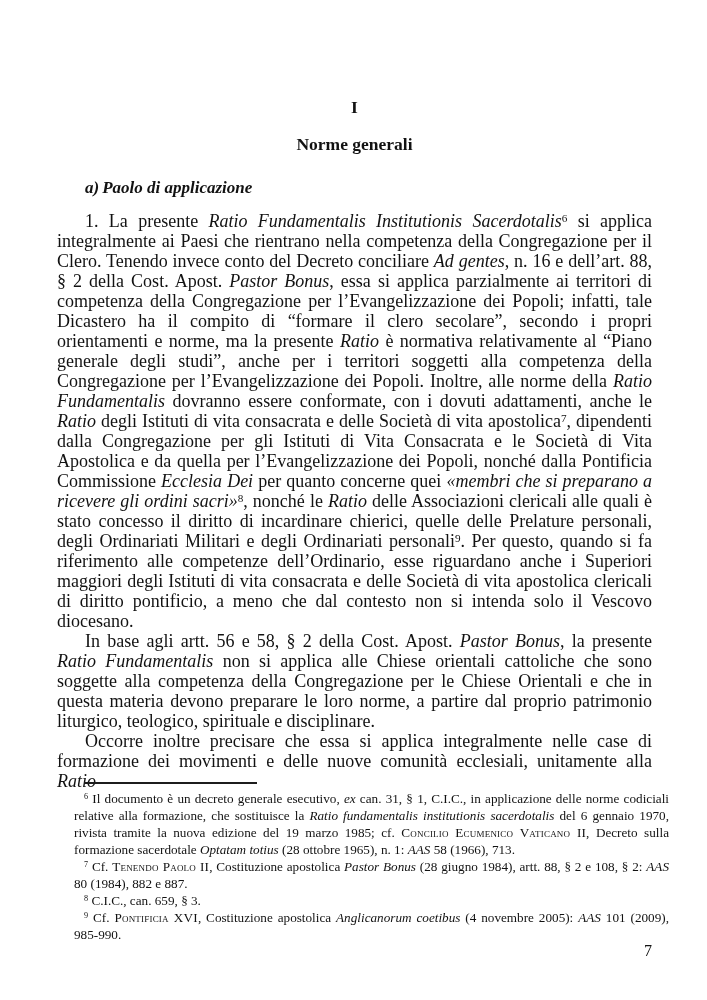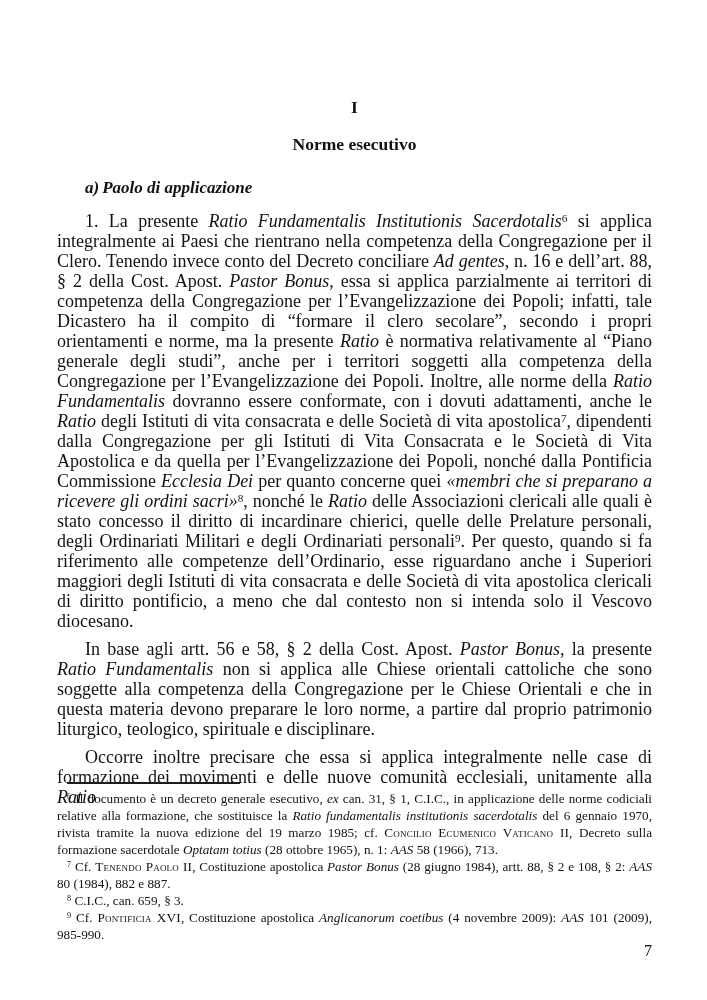--- a/index.html
+++ b/index.html
@@ -20,22 +20,22 @@
     text-align:center;font-weight:700;font-size:17.5px;line-height:20px;margin:17px 0 0 0;
   }
   .section-heading{
     font-weight:700;font-style:italic;font-size:17px;line-height:20px;
     margin:24px 0 13px 0;padding-left:28px;
   }
   .sec-prefix{margin-right:3px;}
   .para{
     font-size:18px;line-height:20px;text-align:justify;text-indent:28px;margin:0;
   }
-  .para + .para{margin-top:8px;}
-  .footnotes{position:absolute;left:57px;top:782px;width:595px;}
+  .para + .para{margin-top:0;}
+  .footnotes{position:absolute;left:74px;top:782px;width:595px;}
   .fn-separator{
     width:173px;margin-left:10px;margin-bottom:6px;
     border-top:2px solid #1c1c1c;height:0;
   }
   .footnote{
     font-size:13.2px;line-height:17px;text-align:justify;text-indent:10px;margin:0;
   }
   .i{font-style:italic;}
   .sup{
     font-size:62%;line-height:0;position:relative;top:-0.45em;vertical-align:baseline;
@@ -44,21 +44,21 @@
   .page-number{
     position:absolute;top:941px;right:55px;font-size:16px;line-height:20px;
   }
 </style>
 </head>
 <body>
 
 <div class="page">
   <div class="content">
     <div class="chapter-number">I</div>
-    <div class="chapter-title">Norme esecutivo</div>
+    <div class="chapter-title">Norme generali</div>
     <div class="section-heading">
       <span class="sec-prefix">a)</span><span class="sec-text">Paolo di applicazione</span>
     </div>
     <div class="body-text">
 
         <p class="para"><span>1. La presente </span><span class="i">Ratio Fundamentalis Institutionis Sacerdotalis</span><span class="sup">6</span><span> si applica integralmente ai Paesi che rientrano nella competenza della Congregazione per il Clero. Tenendo invece conto del Decreto conciliare </span><span class="i">Ad gentes</span><span>, n. 16 e dell’art. 88, § 2 della Cost. Apost. </span><span class="i">Pastor Bonus</span><span>, essa si applica parzialmente ai territori di competenza della Congregazione per l’Evangelizzazione dei Popoli; infatti, tale Dicastero ha il compito di “formare il clero secolare”, secondo i propri orientamenti e norme, ma la presente </span><span class="i">Ratio</span><span> è normativa relativamente al “Piano generale degli studi”, anche per i territori soggetti alla competenza della Congregazione per l’Evangelizzazione dei Popoli. Inoltre, alle norme della </span><span class="i">Ratio Fundamentalis</span><span> dovranno essere conformate, con i dovuti adattamenti, anche le </span><span class="i">Ratio</span><span> degli Istituti di vita consacrata e delle Società di vita apostolica</span><span class="sup">7</span><span>, dipendenti dalla Congregazione per gli Istituti di Vita Consacrata e le Società di Vita Apostolica e da quella per l’Evangelizzazione dei Popoli, nonché dalla Pontificia Commissione </span><span class="i">Ecclesia Dei</span><span> per quanto concerne quei </span><span class="i">«membri che si preparano a ricevere gli ordini sacri»</span><span class="sup">8</span><span>, nonché le </span><span class="i">Ratio</span><span> delle Associazioni clericali alle quali è stato concesso il diritto di incardinare chierici, quelle delle Prelature personali, degli Ordinariati Militari e degli Ordinariati personali</span><span class="sup">9</span><span>. Per questo, quando si fa riferimento alle competenze dell’Ordinario, esse riguardano anche i Superiori maggiori degli Istituti di vita consacrata e delle Società di vita apostolica clericali di diritto pontificio, a meno che dal contesto non si intenda solo il Vescovo diocesano.</span></p>
 
         <p class="para"><span>In base agli artt. 56 e 58, § 2 della Cost. Apost. </span><span class="i">Pastor Bonus</span><span>, la presente </span><span class="i">Ratio Fundamentalis</span><span> non si applica alle Chiese orientali cattoliche che sono soggette alla competenza della Congregazione per le Chiese Orientali e che in questa materia devono preparare le loro norme, a partire dal proprio patrimonio liturgico, teologico, spirituale e disciplinare.</span></p>
 
         <p class="para"><span>Occorre inoltre precisare che essa si applica integralmente nelle case di formazione dei movimenti e delle nuove comunità ecclesiali, unitamente alla </span><span class="i">Ratio</span></p>
@@ -68,18 +68,18 @@
   <div class="footnotes">
     <div class="fn-separator"></div>
     <div>
 
         <p class="footnote"><span class="sup">6</span><span> Il documento è un decreto generale esecutivo, </span><span class="i">ex</span><span> can. 31, § 1, C.I.C., in applicazione delle norme codiciali relative alla formazione, che sostituisce la </span><span class="i">Ratio fundamentalis institutionis sacerdotalis</span><span> del 6 gennaio 1970, rivista tramite la nuova edizione del 19 marzo 1985; cf. </span><span class="sc">Concilio Ecumenico Vaticano II</span><span>, Decreto sulla formazione sacerdotale </span><span class="i">Optatam totius</span><span> (28 ottobre 1965), n. 1: </span><span class="i">AAS</span><span> 58 (1966), 713.</span></p>
 
         <p class="footnote"><span class="sup">7</span><span> Cf. </span><span class="sc">Tenendo Paolo II</span><span>, Costituzione apostolica </span><span class="i">Pastor Bonus</span><span> (28 giugno 1984), artt. 88, § 2 e 108, § 2: </span><span class="i">AAS</span><span> 80 (1984), 882 e 887.</span></p>
 
         <p class="footnote"><span class="sup">8</span><span> C.I.C., can. 659, § 3.</span></p>
 
-        <p class="footnote"><span class="sup">9</span><span> Cf. </span><span class="sc">Pontificia XVI</span><span>, Costituzione apostolica </span><span class="i">Anglicanorum coetibus</span><span> (4 novembre 2009): </span><span class="i">AAS</span><span> 101 (2009), 985-990.</span></p>
+        <p class="footnote"><span class="sup">9</span><span> Cf. </span><span class="sc">Pontificia XVI</span><span>, Costituzione apostolica </span><span class="i">Anglicanorum coetibus</span><span> (4 novembre 2005): </span><span class="i">AAS</span><span> 101 (2009), 985-990.</span></p>
       </div>
   </div>
 
   <div class="page-number">7</div>
 </div>
 
 </body></html>

